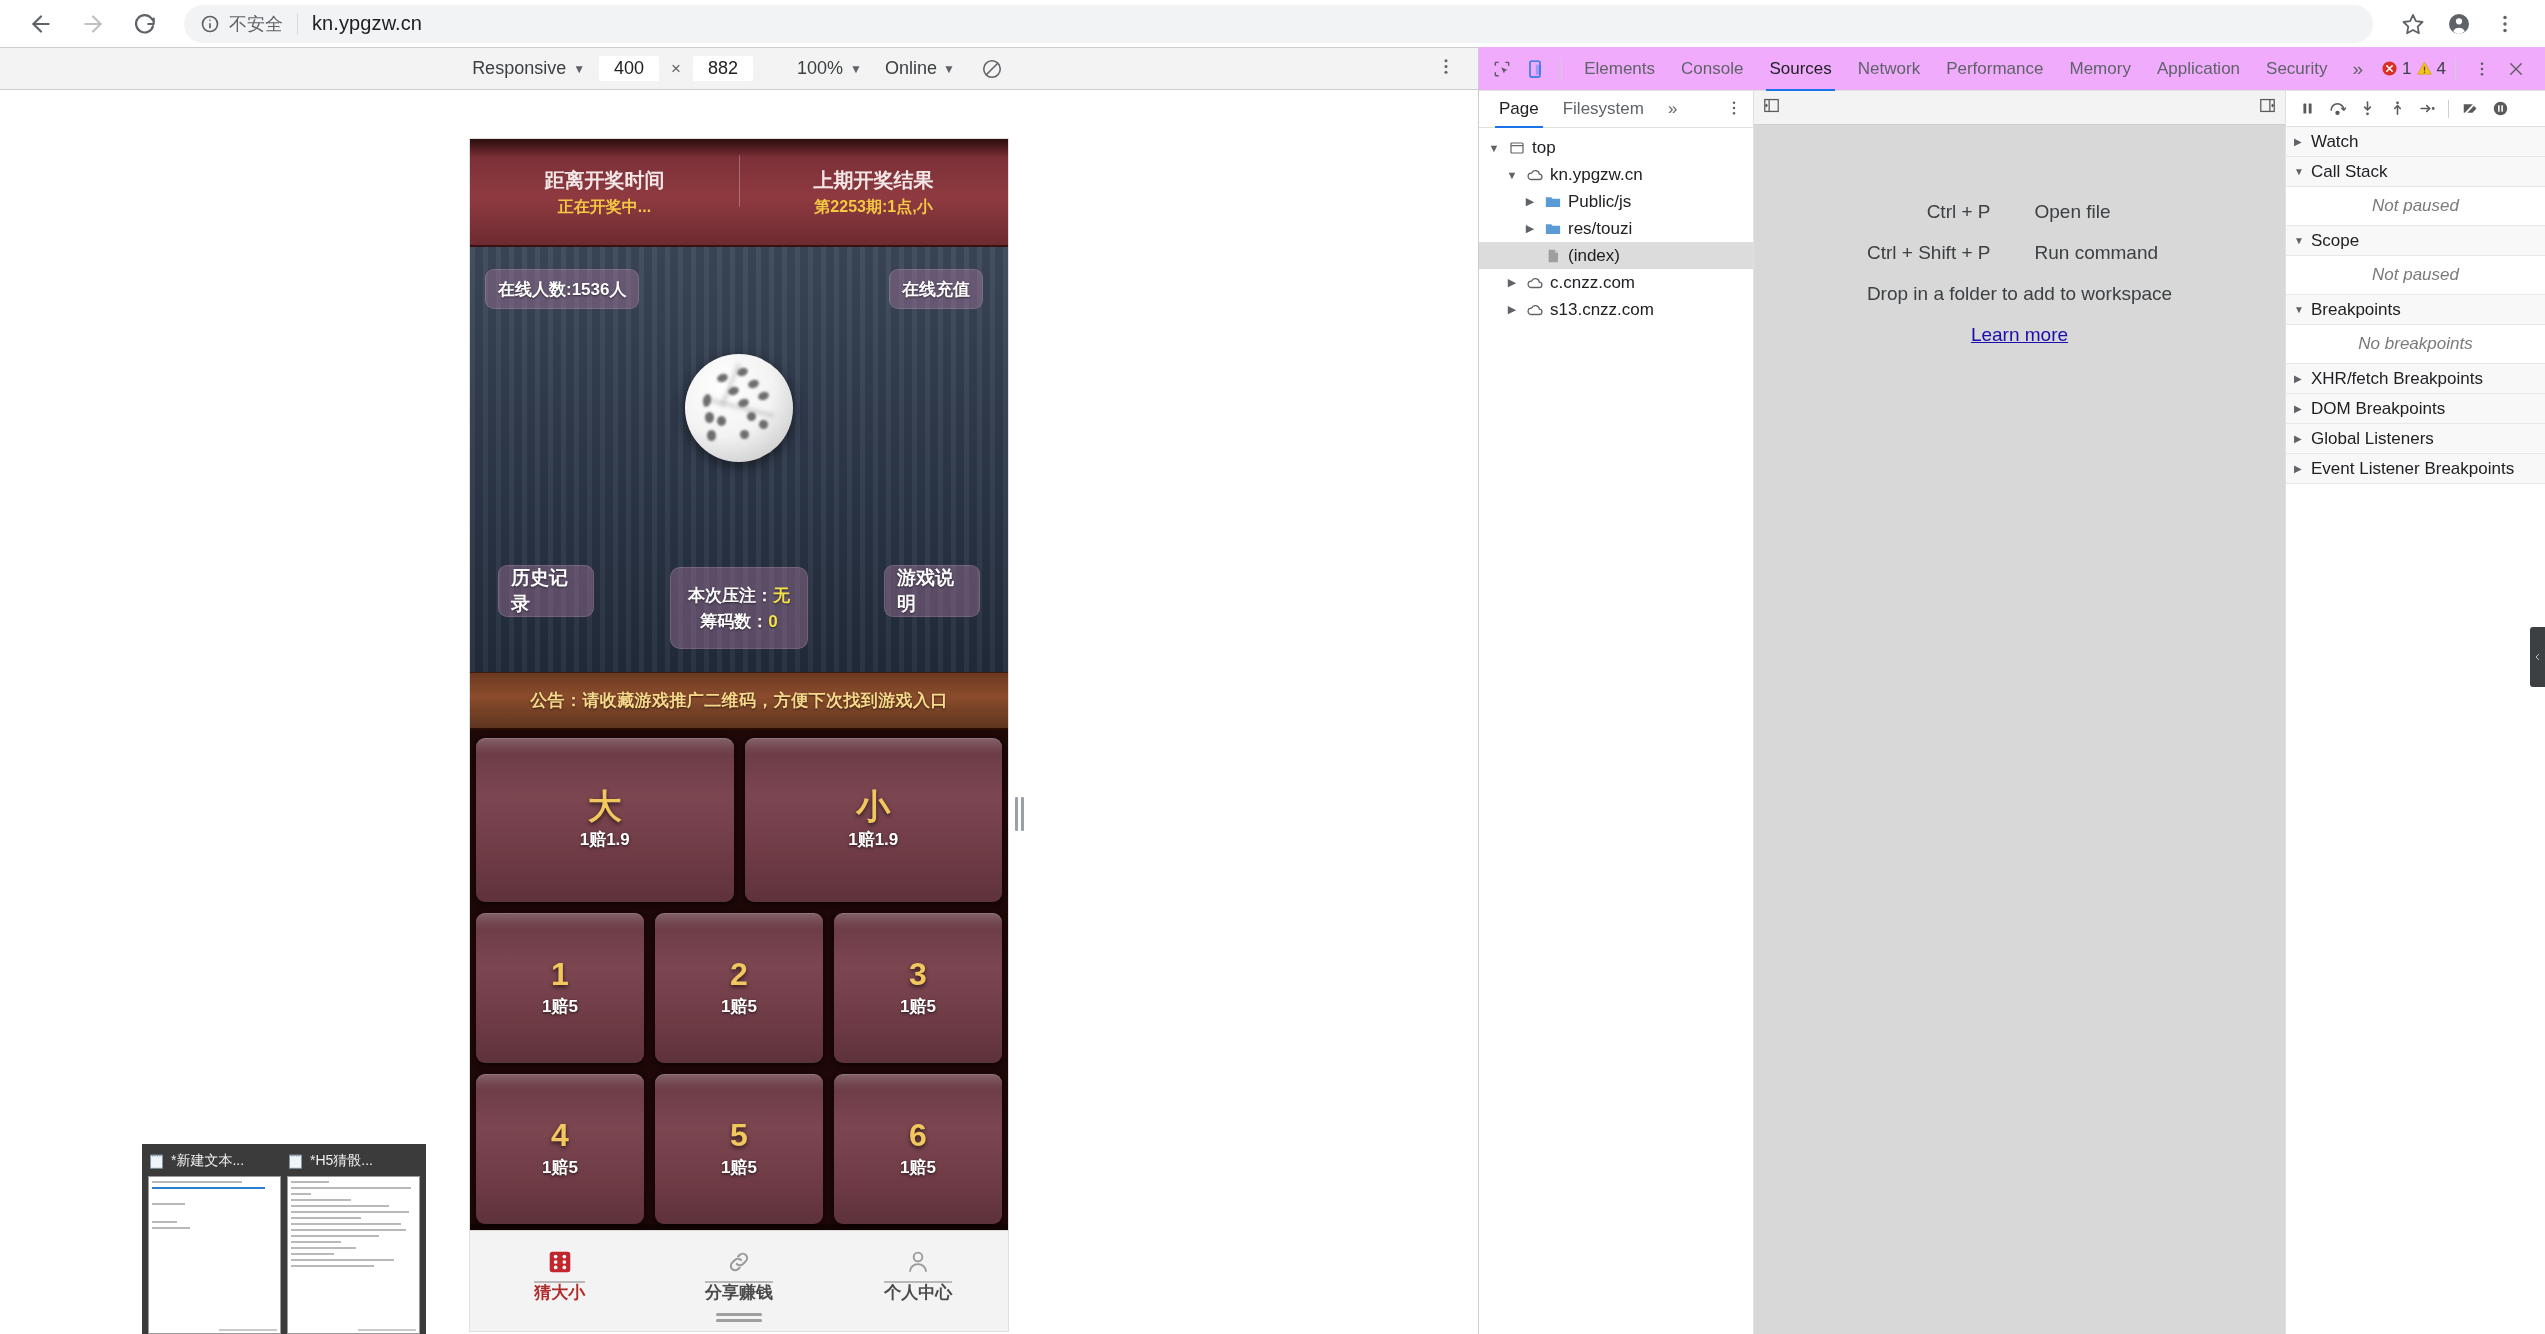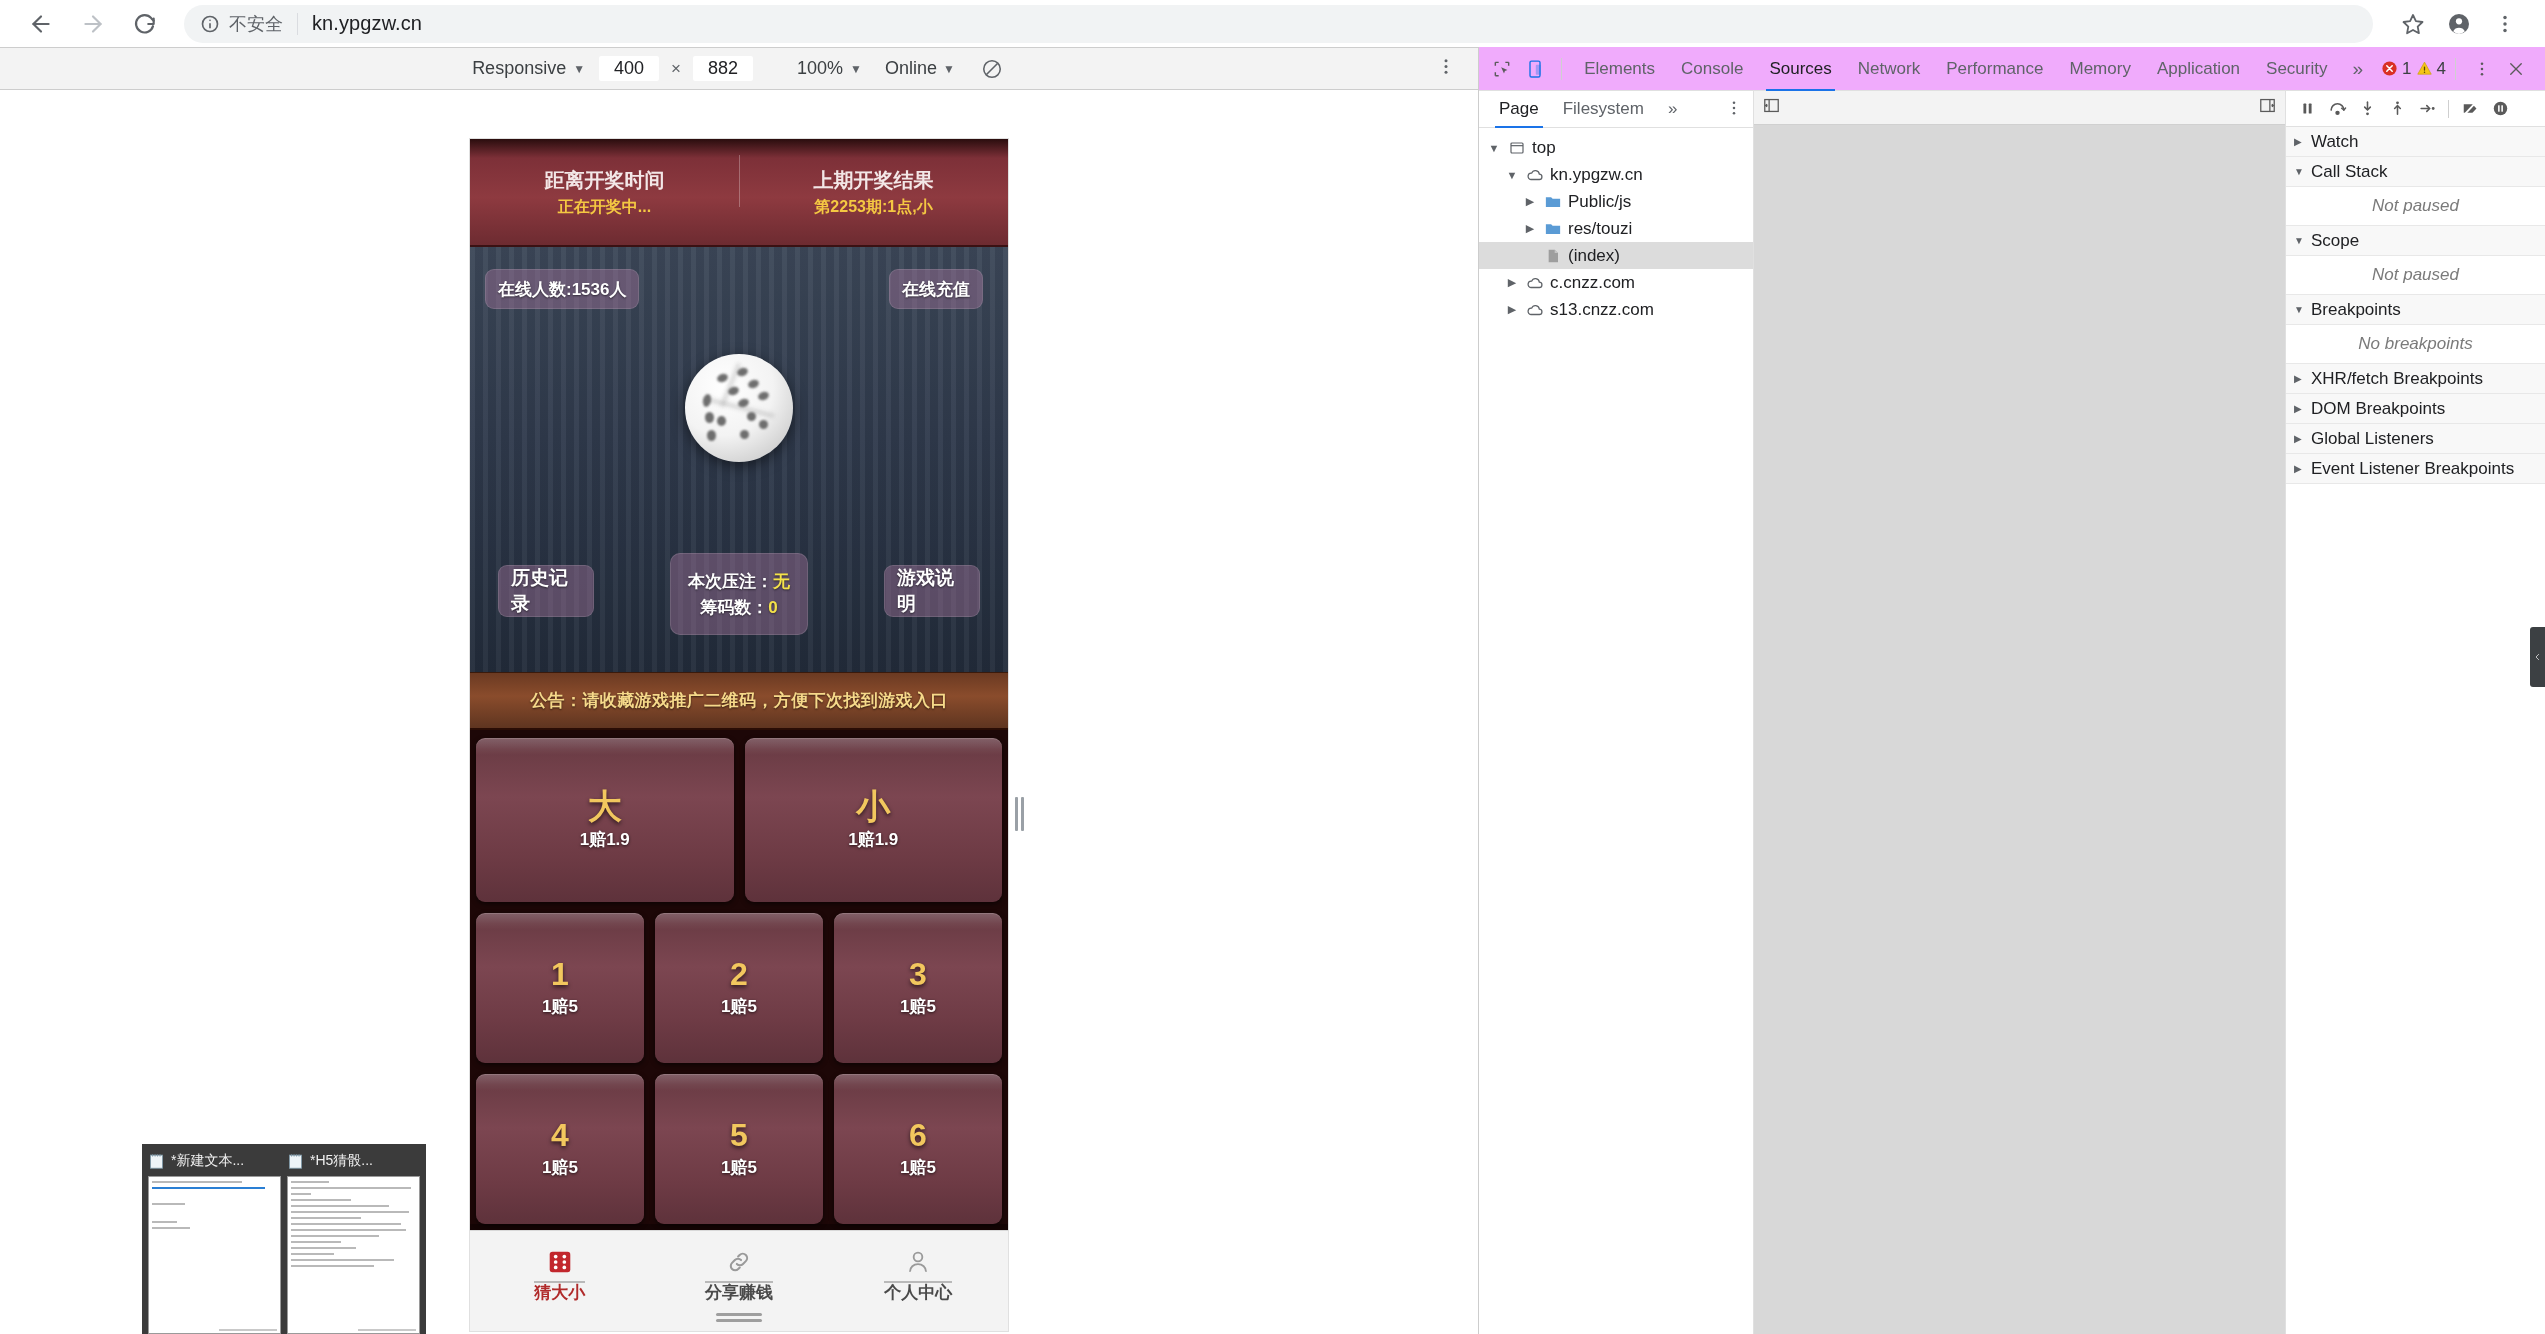--- a/index.html
+++ b/index.html
@@ -93,21 +93,21 @@
     border:1px solid rgba(255,255,255,.12);
     border-radius:9px; color:#ffffff; font-size:17px; font-weight:bold;
     display:flex; align-items:center; justify-content:center;
     padding:0 12px; height:40px; text-shadow:0 1px 2px rgba(0,0,0,.55);
   }
   #pill-online{left:15px; top:22px; min-width:120px;}
   #pill-recharge{right:25px; top:22px; min-width:72px;}
   #btn-history{left:28px; top:318px; width:96px; height:52px; font-size:19px;}
   #btn-rules{right:28px; top:318px; width:96px; height:52px; font-size:19px;}
   #bet-info{
-    position:absolute; left:50%; transform:translateX(-50%); top:306px;
+    position:absolute; left:50%; transform:translateX(-50%); top:320px;
     width:138px; height:82px; border-radius:10px;
     background:rgba(170,120,160,.42); border:1px solid rgba(255,255,255,.12);
     display:flex; flex-direction:column; align-items:center; justify-content:center;
     gap:3px; text-shadow:0 1px 2px rgba(0,0,0,.55);
   }
   #bet-info .line{font-size:17px;color:#ffffff;font-weight:bold;white-space:nowrap;}
   #bet-info .line b{color:#f4e24a;}
   #dice{
     position:absolute; left:50%; top:107px; transform:translateX(-50%);
     width:108px; height:108px; border-radius:50%;
@@ -658,20 +658,32 @@
         <span>
           <svg width="19" height="19" viewBox="0 0 24 24" fill="none" stroke="currentColor" stroke-width="1.6">
               <rect x="3.5" y="4.5" width="17" height="15"></rect>
               <line x1="15" y1="4.5" x2="15" y2="19.5"></line>
               <path d="M17 12l2.2 0" stroke-width="1.8"></path>
               <path d="M17.7 10.2L19.4 12l-1.7 1.8" stroke-width="1.6"></path>
             </svg>
         </span>
       </div>
 
+      <div id="src-empty">
+        <div class="kv">
+          <span class="k">Ctrl + P</span>
+          <span class="v">Open file</span>
+        </div>
+        <div class="kv">
+          <span class="k">Ctrl + Shift + P</span>
+          <span class="v">Run command</span>
+        </div>
+        <div id="src-drop">Drop in a folder to add to workspace</div>
+        <a id="src-learn" href="#">Learn more</a>
+      </div>
     </div>
 
     <div id="debugger">
       <div id="dbg-toolbar">
         <div class="dbg-btn">
           <svg width="15" height="15" viewBox="0 0 24 24" fill="currentColor">
               <rect x="5.5" y="4" width="4.5" height="16" rx="1"></rect>
               <rect x="14" y="4" width="4.5" height="16" rx="1"></rect>
             </svg>
         </div>

